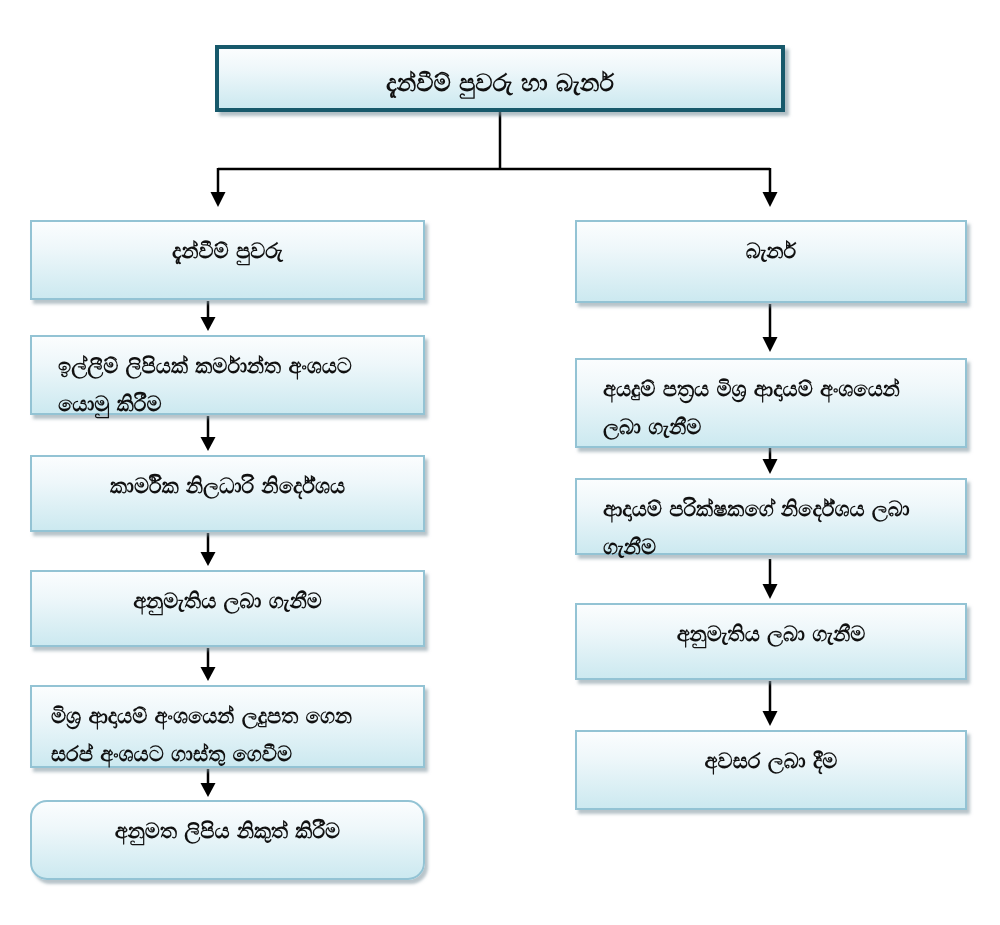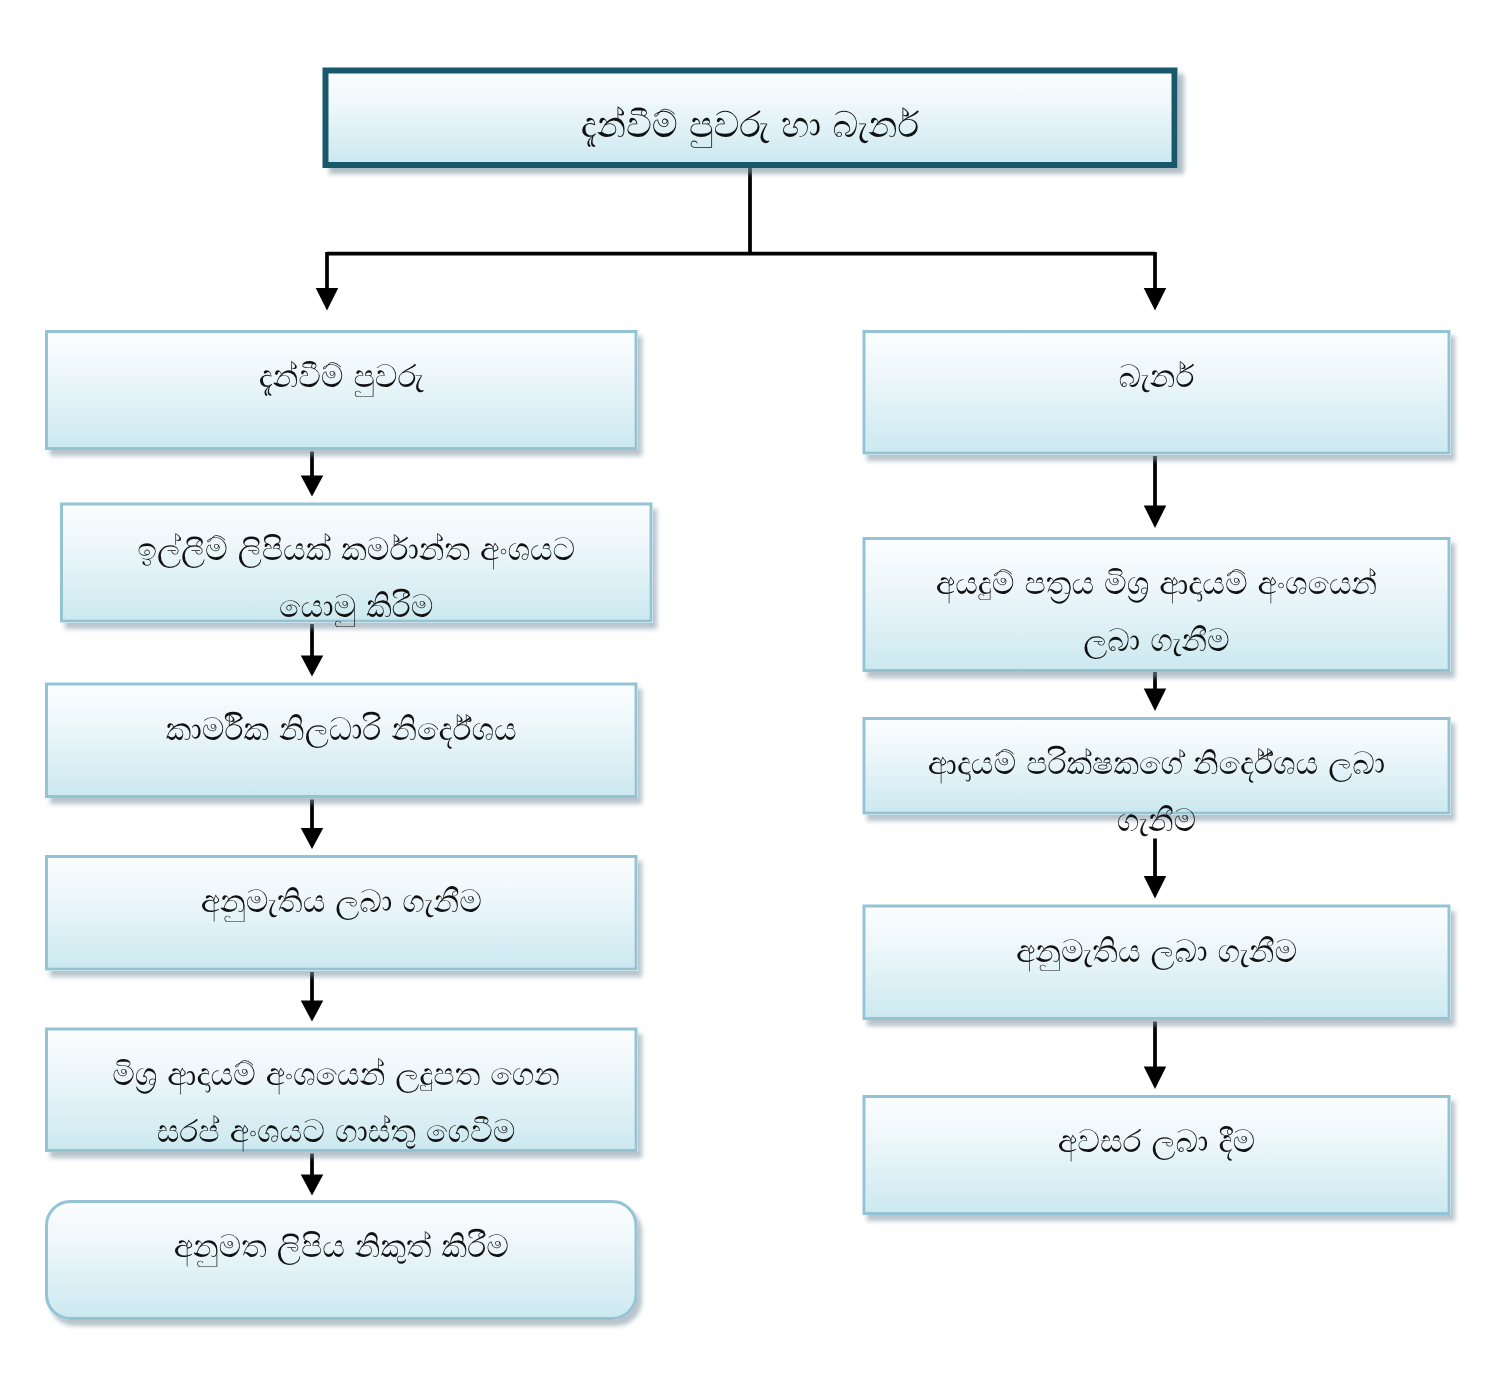--- a/index.html
+++ b/index.html
@@ -31,25 +31,25 @@
   }
   .box {
     position: absolute;
     box-sizing: border-box;
     border: 2px solid var(--box-border, #93C3D4);
     background: linear-gradient(180deg, #FBFDFE 0%, #EEF7FA 35%, #CCE9F0 100%);
     box-shadow: 3px 4px 3px rgba(125, 148, 158, 0.55);
     display: flex;
     align-items: flex-start;
     justify-content: center;
-    text-align: center;
     padding: 11px 26px 0 26px;
     font-size: 21px;
     line-height: 1.8;
     color: var(--text, #111111);
+    font-weight: bold;
   }
   .box.title {
     border: 4px solid var(--title-border, #17596B);
     font-size: 24px;
     padding-top: 13px;
     box-shadow: 4px 4px 3px rgba(125, 148, 158, 0.6);
   }
 </style>
 </head>
 <body>
@@ -89,21 +89,21 @@
     </g>
   </svg>
 
   <div class="box title" style="left:215px; top:45px; width:570px; height:67px;">
     <span>දැන්වීම් පුවරු හා බැනර්</span>
   </div>
 
   <div class="box" style="left:30px; top:220px; width:395px; height:80px;">
     <span>දැන්වීම් පුවරු</span>
   </div>
-  <div class="box" style="left:30px; top:335px; width:395px; height:80px;margin-left:10px;">
+  <div class="box" style="left:30px; top:335px; width:395px; height:80px;">
     <span>ඉල්ලීම් ලිපියක් කර්මාන්ත අංශයට යොමු කිරීම</span>
   </div>
   <div class="box" style="left:30px; top:455px; width:395px; height:77px;">
     <span>කාර්මික නිලධාරි නිර්දේශය</span>
   </div>
   <div class="box" style="left:30px; top:570px; width:395px; height:77px;">
     <span>අනුමැතිය ලබා ගැනීම</span>
   </div>
   <div class="box" style="left:30px; top:685px; width:395px; height:83px;padding-left:19px;">
     <span>මිශ්‍ර ආදායම් අංශයෙන් ලදුපත ගෙන සරප් අංශයට ගාස්තු ගෙවීම</span>
@@ -111,21 +111,21 @@
   <div class="box" style="left:30px; top:800px; width:395px; height:80px;border-radius:17px;">
     <span>අනුමත ලිපිය නිකුත් කිරීම</span>
   </div>
 
   <div class="box" style="left:575px; top:220px; width:392px; height:83px;">
     <span>බැනර්</span>
   </div>
   <div class="box" style="left:575px; top:358px; width:392px; height:90px;">
     <span>අයදුම් පත්‍රය මිශ්‍ර ආදායම් අංශයෙන් ලබා ගැනීම</span>
   </div>
-  <div class="box" style="left:575px; top:478px; width:392px; height:65px;">
+  <div class="box" style="left:575px; top:478px; width:392px; height:77px;">
     <span>ආදායම් පරික්ෂකගේ නිර්දේශය ලබා ගැනීම</span>
   </div>
   <div class="box" style="left:575px; top:603px; width:392px; height:77px;">
     <span>අනුමැතිය ලබා ගැනීම</span>
   </div>
   <div class="box" style="left:575px; top:730px; width:392px; height:80px;">
     <span>අවසර ලබා දීම</span>
   </div>
 
 </div>

